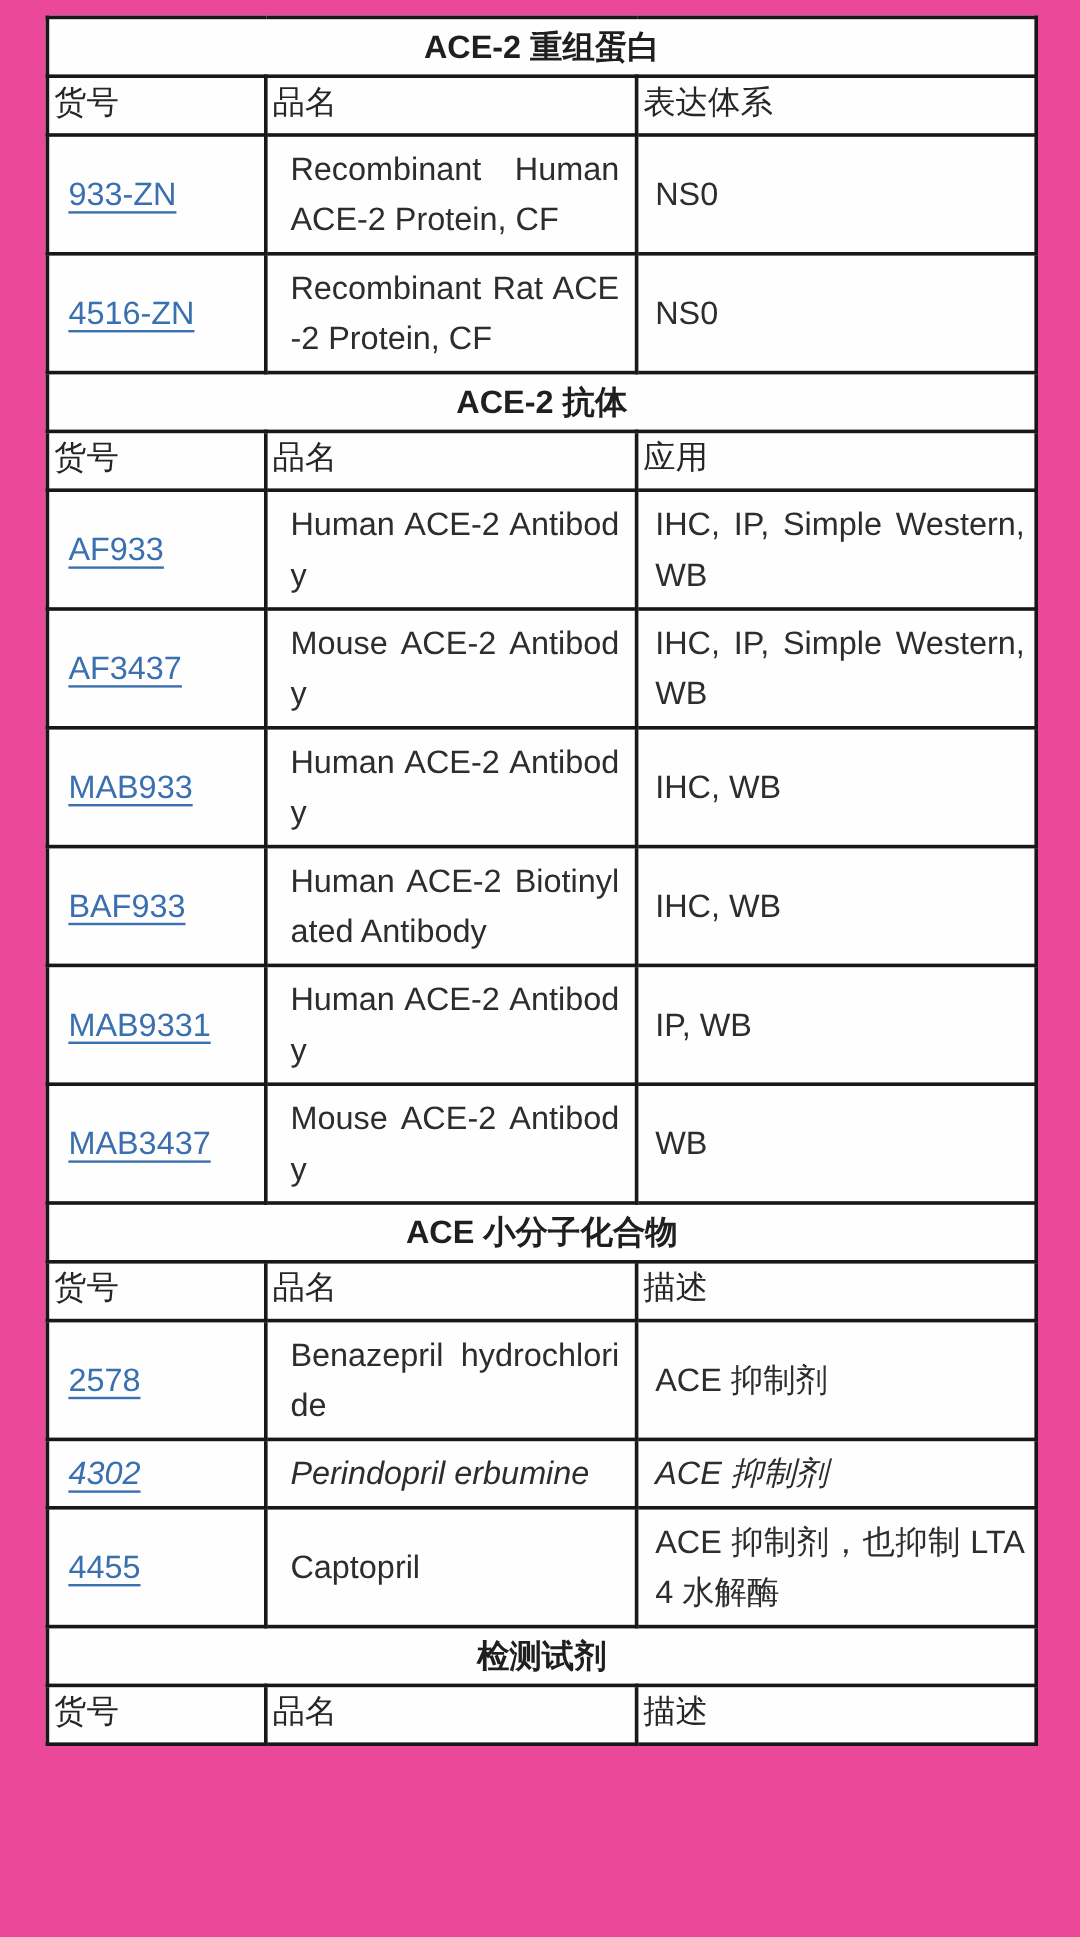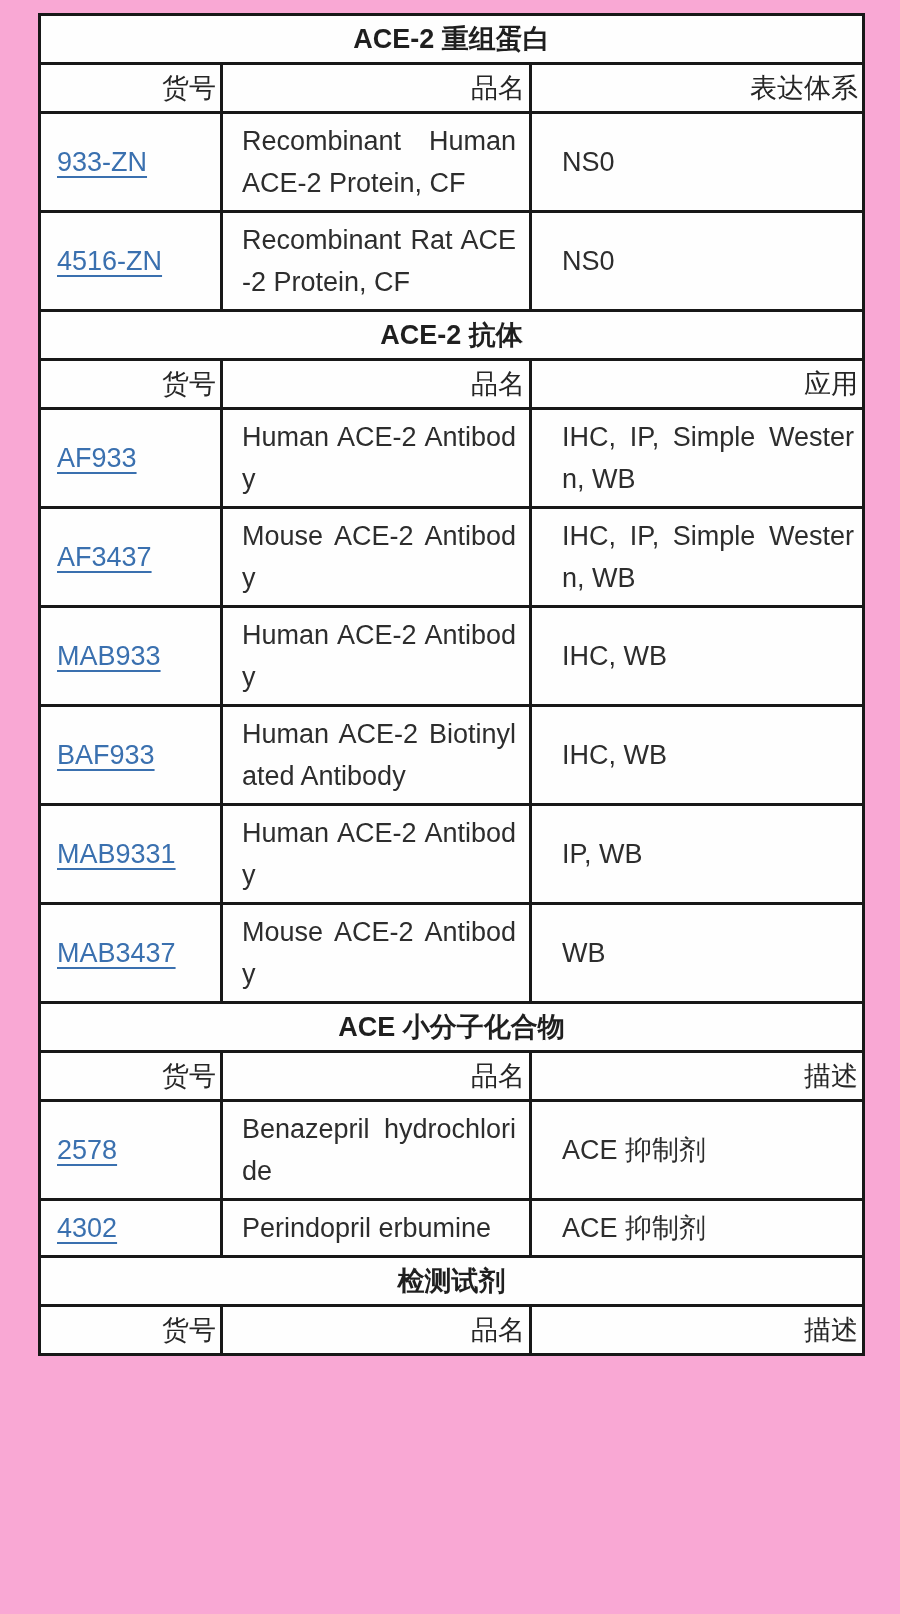--- a/index.html
+++ b/index.html
@@ -4,21 +4,21 @@
 <style>
   html, body {
     margin: 0;
     padding: 0;
     background: #ffffff;
     width: 900px;
   }
   .page {
     width: 900px;
     height: 1614px;
-    background: #f9a8d4;
+    background: #ec4899;
     font-family: "Liberation Sans", "DejaVu Sans", sans-serif;
     color: #2d2d2d;
     overflow: hidden;
   }
   table.products {
     border-collapse: collapse;
     table-layout: fixed;
     width: 824px;
     margin: 13px 0 0 38px;
     background: #fefefe;
@@ -36,42 +36,43 @@
   }
   td.section-title {
     text-align: center;
     font-weight: bold;
     height: 38px;
     padding: 2px 4px;
     font-size: 27px;
     color: #1f1f1f;
   }
   td.col-header {
-    text-align: right;
+    text-align: left;
     font-weight: normal;
     height: 39px;
     padding: 2px 4px;
     color: #262626;
+    font-family: Liberation Mono, monospace;
   }
-  tr.r1 td { height: 40px; }
+  tr.r1 td { height: 40px; font-style: italic; }
   tr.r2 td { height: 80px; }
   td.cat-cell {
     word-break: break-all;
     padding-right: 16px;
   }
   td.name-cell {
     text-align: justify;
     word-break: break-all;
     padding-left: 19px;
     padding-right: 13px;
   }
   td.val-cell {
     text-align: justify;
     word-break: break-all;
-    padding-left: 30px;
+    padding-left: 14px;
     padding-right: 8px;
   }
   a.cat-link {
     color: #3a70af;
     text-decoration: underline;
     text-underline-offset: 5px;
     text-decoration-thickness: 2px;
     cursor: pointer;
   }
 </style>
@@ -156,20 +157,25 @@
     <tr class="r2">
       <td class="cat-cell"><a class="cat-link">2578</a></td>
       <td class="name-cell">Benazepril hydrochloride</td>
       <td class="val-cell">ACE 抑制剂</td>
     </tr>
     <tr class="r1">
       <td class="cat-cell"><a class="cat-link">4302</a></td>
       <td class="name-cell">Perindopril erbumine</td>
       <td class="val-cell">ACE 抑制剂</td>
     </tr>
+    <tr class="r2">
+      <td class="cat-cell"><a class="cat-link">4455</a></td>
+      <td class="name-cell">Captopril</td>
+      <td class="val-cell">ACE 抑制剂，也抑制 LTA4 水解酶</td>
+    </tr>
 
     <tr>
       <td colspan="3" class="section-title">检测试剂</td>
     </tr>
     <tr>
       <td class="col-header">货号</td>
       <td class="col-header">品名</td>
       <td class="col-header">描述</td>
     </tr>
 

